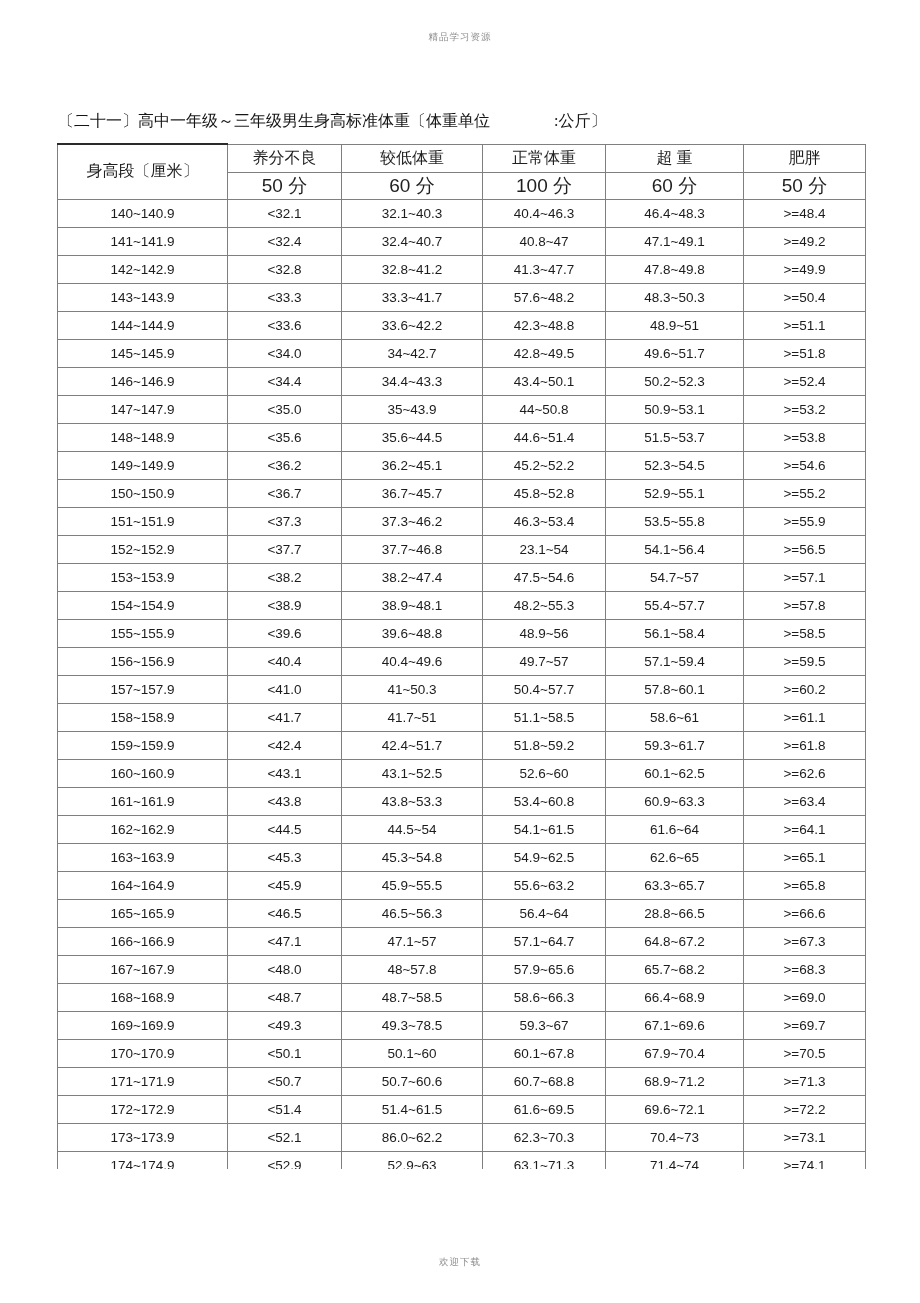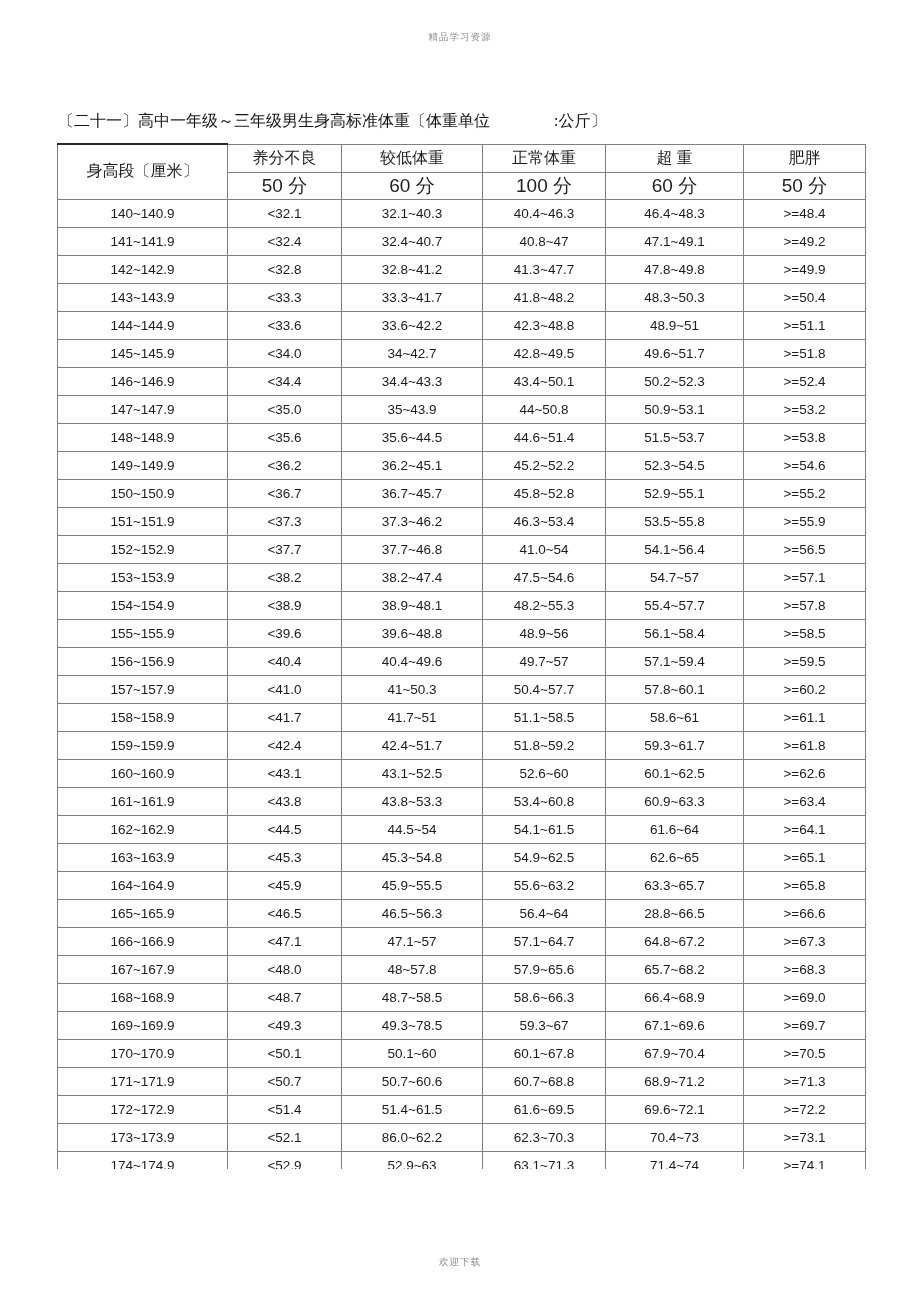--- a/index.html
+++ b/index.html
@@ -115,21 +115,21 @@
           <td>&lt;32.8</td>
           <td>32.8~41.2</td>
           <td>41.3~47.7</td>
           <td>47.8~49.8</td>
           <td>&gt;=49.9</td>
         </tr>
         <tr>
           <td>143~143.9</td>
           <td>&lt;33.3</td>
           <td>33.3~41.7</td>
-          <td>41.8~48.2</td>
+          <td>57.6~48.2</td>
           <td>48.3~50.3</td>
           <td>&gt;=50.4</td>
         </tr>
         <tr>
           <td>144~144.9</td>
           <td>&lt;33.6</td>
           <td>33.6~42.2</td>
           <td>42.3~48.8</td>
           <td>48.9~51</td>
           <td>&gt;=51.1</td>
@@ -187,21 +187,21 @@
           <td>&lt;37.3</td>
           <td>37.3~46.2</td>
           <td>46.3~53.4</td>
           <td>53.5~55.8</td>
           <td>&gt;=55.9</td>
         </tr>
         <tr>
           <td>152~152.9</td>
           <td>&lt;37.7</td>
           <td>37.7~46.8</td>
-          <td>41.0~54</td>
+          <td>23.1~54</td>
           <td>54.1~56.4</td>
           <td>&gt;=56.5</td>
         </tr>
         <tr>
           <td>153~153.9</td>
           <td>&lt;38.2</td>
           <td>38.2~47.4</td>
           <td>47.5~54.6</td>
           <td>54.7~57</td>
           <td>&gt;=57.1</td>

